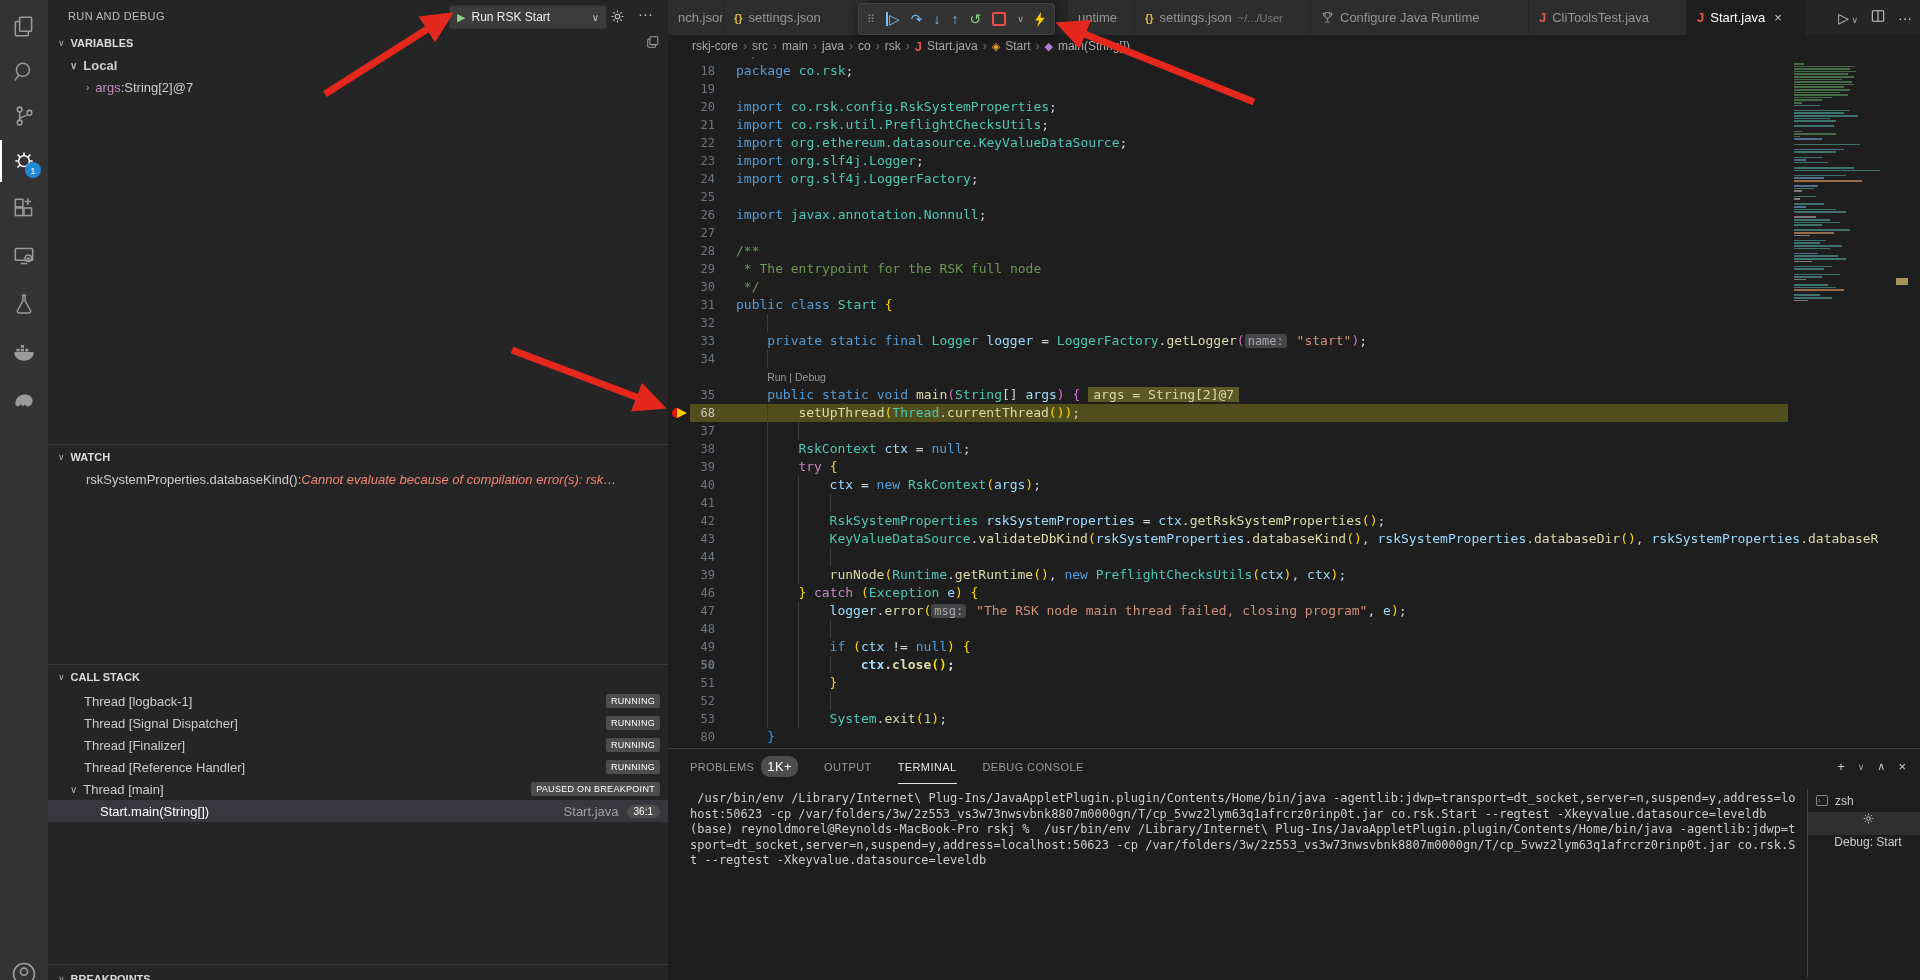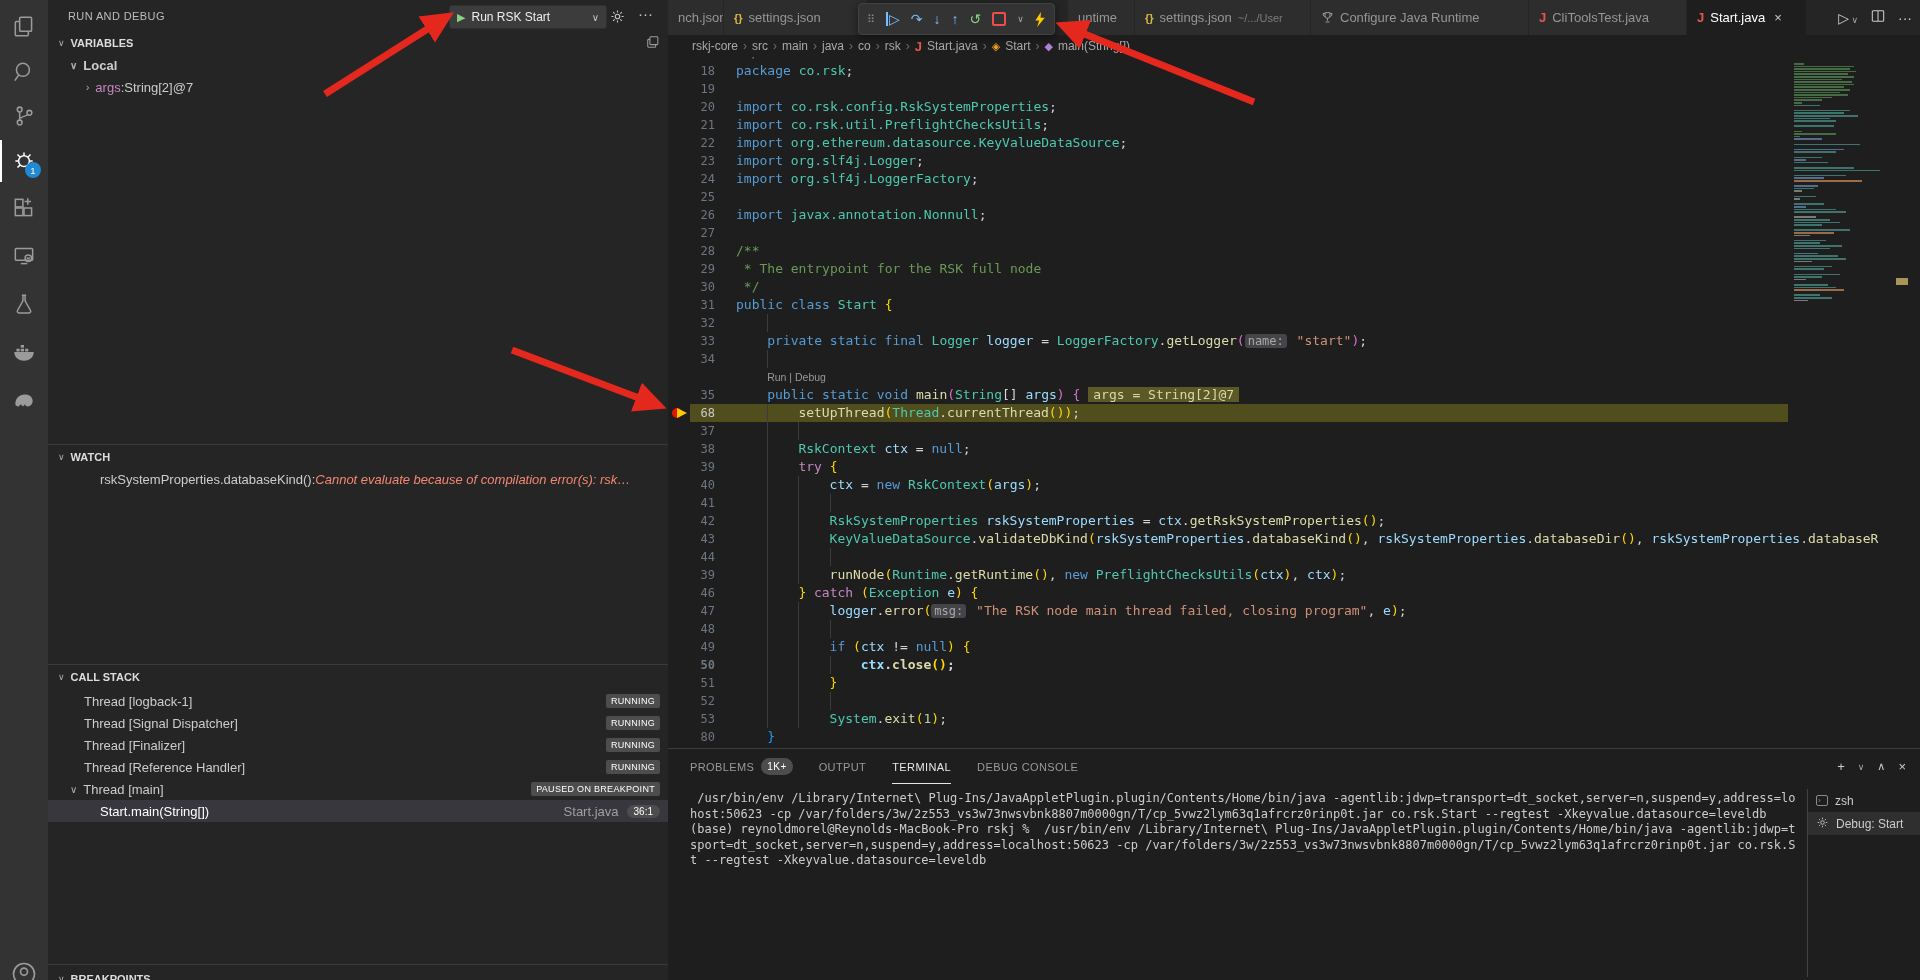--- a/index.html
+++ b/index.html
@@ -26,21 +26,21 @@
   .sb-viewicon{position:absolute;left:598px;top:35px;color:#9b9b9b;}
   .sec-head{position:absolute;left:0;width:620px;height:22px;display:flex;align-items:center;gap:6px;
             padding-left:10px;box-sizing:border-box;font-size:11px;font-weight:bold;color:#dddddd;cursor:pointer;}
   .sec-head .tw{font-size:9px;color:#b0b0b0;font-weight:normal;}
   .sb-div{position:absolute;left:0;width:620px;height:1px;background:rgba(128,128,128,.25);}
   .sb-row{position:absolute;left:0;width:620px;height:22px;display:flex;align-items:center;box-sizing:border-box;cursor:pointer;}
   .sb-row .tw{font-size:10px;color:#b0b0b0;margin-right:6px;}
   .badge{background:#4d4d4d;color:#ffffff;font-size:9px;border-radius:2px;padding:2px 5px;letter-spacing:.3px;white-space:nowrap;}
   .pill{background:#4d4d4d;color:#ffffff;font-size:10px;border-radius:9px;padding:1px 7px;}
   .frame-row{background:#37373d;}
-  .watch-expr{white-space:nowrap;overflow:hidden;margin-left:14px;}
+  .watch-expr{white-space:nowrap;overflow:hidden;}
   .watch-err{color:#f48771;font-style:italic;}
   .var-name{color:#c586c0;}
   
   .editor{position:absolute;left:668px;top:0;width:1252px;height:748px;background:#1e1e1e;}
   .tabbar{position:absolute;left:0;top:0;width:1252px;height:35px;background:#252526;}
   .tab{position:absolute;top:0;height:35px;background:#2d2d2d;color:#969696;display:flex;align-items:center;
        padding:0 10px;box-sizing:border-box;border-right:1px solid #252526;font-size:13px;white-space:nowrap;
        overflow:hidden;cursor:pointer;}
   .tab.active{background:#1e1e1e;color:#ffffff;}
   .ticon-braces{color:#d9b84a;font-size:11px;font-weight:bold;margin-right:6px;}
@@ -85,29 +85,29 @@
   .minimap{position:absolute;left:1120px;top:57px;width:98px;height:691px;overflow:hidden;cursor:pointer;}
   .mbar{position:absolute;height:1.7px;opacity:.85;}
   .m-g{background:#4c7a4c;} .m-t{background:#44837d;} .m-b{background:#5b7ca3;} .m-w{background:#8a8a8a;} .m-o{background:#b07a50;}
   .ruler-mark{position:absolute;left:1228px;width:12px;height:7px;background:#a9945a;}
   
   .panel{position:absolute;left:668px;top:748px;width:1252px;height:232px;background:#1e1e1e;border-top:1px solid #3c3c3c;box-sizing:border-box;}
   .ptabs{position:absolute;left:22px;top:0;height:35px;display:flex;align-items:center;gap:26px;}
   .ptab{height:35px;display:flex;align-items:center;gap:7px;font-size:11px;letter-spacing:.4px;color:#9a9a9a;
         box-sizing:border-box;cursor:pointer;}
   .ptab.active{color:#e7e7e7;border-bottom:1px solid #e7e7e7;padding-top:1px;}
-  .pbadge{background:#4d4d4d;color:#ffffff;font-size:10px;border-radius:9px;padding:3px 6px;}
+  .pbadge{background:#4d4d4d;color:#ffffff;font-size:13px;border-radius:9px;padding:3px 6px;}
   .pactions{position:absolute;right:14px;top:0;height:35px;display:flex;align-items:center;gap:13px;color:#cccccc;font-size:13px;}
   .term{position:absolute;left:22px;top:42px;width:1105px;height:185px;overflow:hidden;
         font-family:"DejaVu Sans Mono",monospace;font-size:12px;line-height:15.6px;color:#cccccc;}
   .term div{white-space:pre;}
   .psep{position:absolute;left:1139px;top:40px;height:188px;width:1px;background:#444444;}
   .termlist{position:absolute;left:1140px;top:40px;width:112px;}
   .tl-row{height:23px;display:flex;align-items:center;gap:7px;padding-left:8px;font-size:12px;color:#cccccc;cursor:pointer;}
-  .tl-row.sel{background:rgba(255,255,255,.08);}
+  .tl-row.sel{background:rgba(255,255,255,.08);flex-direction:column;}
   .tl-box{width:12px;height:11px;border:1px solid #8a8a8a;border-radius:2px;font-size:8px;line-height:10px;
           text-align:left;padding-left:1px;color:#8a8a8a;box-sizing:border-box;}
   
   #arrows{position:absolute;left:0;top:0;width:1920px;height:980px;pointer-events:none;z-index:60;}
 </style>
 </head>
 <body>
 
 <div id="root">
 

